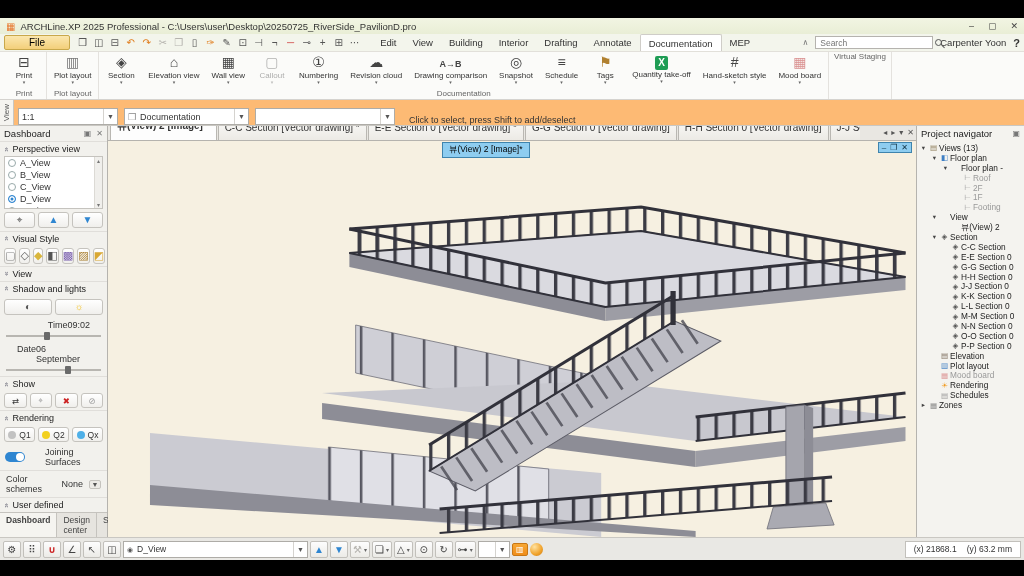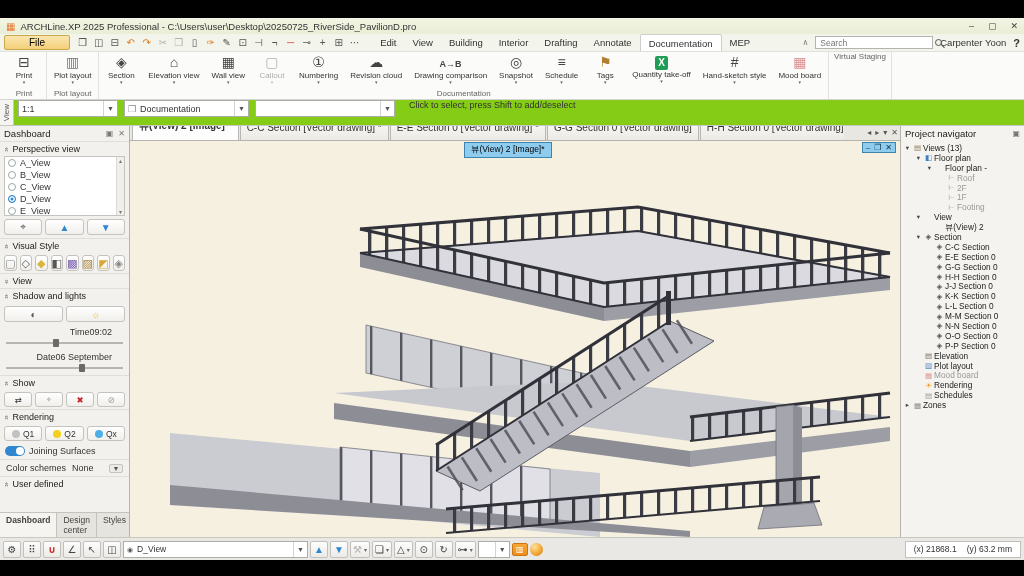--- a/index.html
+++ b/index.html
@@ -72,35 +72,35 @@
 .box-dot-icon::before{content:"⊡"}
 .snap-t-icon::before{content:"⊣"}
 .snap-corner-icon::before{content:"¬"}
 .snap-dash-icon::before{content:"─";color:#cc3333}
 .snap-tee-icon::before{content:"⊸"}
 .snap-plus-icon::before{content:"+"}
 .options-icon::before{content:"⊞"}
 .more-icon::before{content:"⋯"}
 
 
-.toolrow{height:26px;background:#84cc16;border-bottom:1px solid #c9c7c2;display:flex;align-items:flex-start;gap:6px;padding:0 6px 0 18px;position:relative}
+.toolrow{height:26px;background:#fdba74;border-bottom:1px solid #c9c7c2;display:flex;align-items:flex-end;gap:6px;padding:0 6px 0 18px;position:relative}
 .vtab{position:absolute;left:0;top:0;bottom:0;width:14px;background:#f5f4f0;border-right:1px solid #c9c7c2;display:flex;align-items:center;justify-content:center}
 .vtab span{writing-mode:vertical-rl;transform:rotate(180deg);font-size:8px;color:#555}
 .combo{background:#fff;border:1px solid #aeaca7;height:17px;display:flex;align-items:center;padding:0 3px;gap:4px;font-size:9px}
 .combo .cv{flex:1;white-space:nowrap;overflow:hidden}
 .ccaret{font-size:7px;color:#555;border-left:1px solid #d5d3cf;padding-left:3px;height:100%;display:flex;align-items:center}
 .scale-combo{width:100px}
 .mode-combo{width:125px}
 .empty-combo{width:140px}
 .doc-mode-icon::before{content:"❒";color:#888}
 .hint{font-size:9px;color:#333;margin-left:8px}
 
 
 .main{flex:1;display:flex;min-height:0}
-.sidebar{width:130px;background:#f2f1ed;border-right:1px solid #b5b3ae;display:flex;flex-direction:column;font-size:9px}
+.sidebar{width:108px;background:#f2f1ed;border-right:1px solid #b5b3ae;display:flex;flex-direction:column;font-size:9px}
 .phead{display:flex;align-items:center;padding:2px 4px;font-size:9.5px;color:#222}
 .phead .pico{margin-left:auto;color:#777;font-size:8px;display:flex;gap:5px}
 .sechead{display:flex;align-items:center;gap:4px;padding:2px 4px;border-top:1px solid #e0deda;color:#222;font-size:9px}
 .chev{display:inline-block;color:#556;font-size:8px;transform:rotate(90deg)}
 .chev.down{transform:rotate(-90deg)}
 .viewlist{background:#fff;border:1px solid #c5c3be;margin:0 4px;height:60px;position:relative;overflow:hidden}
 .vrow{display:flex;align-items:center;gap:4px;padding:1px 3px}
 .radio{width:8px;height:8px;border:1px solid #9aa;border-radius:50%;background:#fff;flex:none}
 .vrow.selected .radio{border-color:#2f86d1;box-shadow:inset 0 0 0 1.5px #fff;background:#2f86d1}
 .vscroll{position:absolute;right:0;top:0;bottom:0;width:8px;background:#f0efec;border-left:1px solid #dcdad5;font-size:6px;color:#777;display:flex;flex-direction:column;justify-content:space-between;align-items:center}
@@ -119,21 +119,21 @@
 .eye-slash-icon::before{content:"⊘";color:#999}
 .kv{display:flex;justify-content:flex-end;padding:2px 17px;color:#333}
 .slider{position:relative;height:8px;margin:0 6px 3px}
 .slider .track{position:absolute;left:0;right:0;top:3px;height:2px;background:#b8b6b1}
 .slider .thumb{position:absolute;top:0;width:6px;height:8px;background:#6a6a6a;border-radius:1px}
 .sl-time .thumb{left:40%}
 .sl-date .thumb{left:62%}
 .qrow{display:flex;gap:3px;padding:2px 4px}
 .qbtn{flex:1;background:linear-gradient(#fff,#f0efec);border:1px solid #c5c3be;border-radius:3px;height:15px;display:flex;align-items:center;justify-content:center;gap:3px;font-size:8.5px}
 .ball{width:8px;height:8px;border-radius:50%;flex:none}
-.togglerow{display:flex;align-items:flex-end;gap:4px;padding:3px 5px}
+.togglerow{display:flex;align-items:center;gap:20px;padding:3px 5px}
 .toggle{width:20px;height:10px;border-radius:5px;background:#2f86d1;position:relative;flex:none}
 .toggle::after{content:"";position:absolute;right:1px;top:1px;width:8px;height:8px;border-radius:50%;background:#fff}
 .csrow{display:flex;align-items:center;gap:6px;padding:3px 6px;border-top:1px solid #e0deda}
 .csval{flex:1}
 .cschev{background:#eceae6;border:1px solid #c5c3be;border-radius:2px;width:14px;text-align:center;font-size:7px;color:#555}
 .sbtabs{margin-top:auto;display:flex;border-top:1px solid #c5c3be;background:#e6e4df}
 .sbtab{padding:2px 6px;font-size:8.5px;border-right:1px solid #c5c3be;color:#444}
 .sbtab.active{background:#f5f4f0;font-weight:bold}
 
 
@@ -141,21 +141,21 @@
 .tabstrip{height:15px;background:#e9e7e2;border-bottom:1px solid #b5b3ae;display:flex;align-items:flex-end;padding:1px 56px 0 2px;overflow:hidden;position:relative}
 .dtab{flex:none;background:linear-gradient(#fdfdfc,#eceae5);border:1px solid #b9b7b2;border-bottom:none;border-radius:2px 2px 0 0;padding:7px 6px;font-size:10px;color:#333;margin-right:1px;white-space:nowrap}
 .dtab.active{background:#fdfdfd;font-weight:bold}
 .tabctl{position:absolute;right:2px;top:2px;display:flex;gap:4px;font-size:8px;color:#555;background:#e9e7e2;padding-left:4px}
 .canvas{flex:1;background:#f6f0e1;position:relative;overflow:hidden}
 .canvas svg{position:absolute;inset:0;width:100%;height:100%}
 .tooltip-chip{position:absolute;left:334px;top:1px;background:#8ecdf0;border:1px solid #3f84ad;font-size:8.5px;padding:1px 6px;color:#000;z-index:3}
 .cwin{position:absolute;right:4px;top:1px;background:#8ecdf0;border:1px solid #3f84ad;font-size:8px;padding:0 3px;display:flex;gap:4px;color:#134;z-index:3}
 
 
-.rightpanel{width:124px;background:#f4f3ef;border-left:1px solid #b5b3ae;display:flex;flex-direction:column}
+.rightpanel{width:108px;background:#f4f3ef;border-left:1px solid #b5b3ae;display:flex;flex-direction:column}
 .tree{flex:1;padding:2px 0;overflow:hidden}
 .trow{display:flex;align-items:center;height:9.9px;font-size:8.3px;color:#222;white-space:nowrap}
 .trow.bold{font-weight:normal}
 .trow.gray .tlabel{color:#999}
 .texp{width:9px;flex:none;font-size:6.5px;color:#444;text-align:center}
 .texp.open::before{content:"▾"}
 .texp.closed::before{content:"▸"}
 .tico{width:11px;flex:none;text-align:center;font-size:7.5px}
 .trow.d0{padding-left:2px}.trow.d1{padding-left:13px}.trow.d2{padding-left:24px}.trow.d3{padding-left:36px}
 .views-icon::before{content:"▤";color:#8a7a55}

